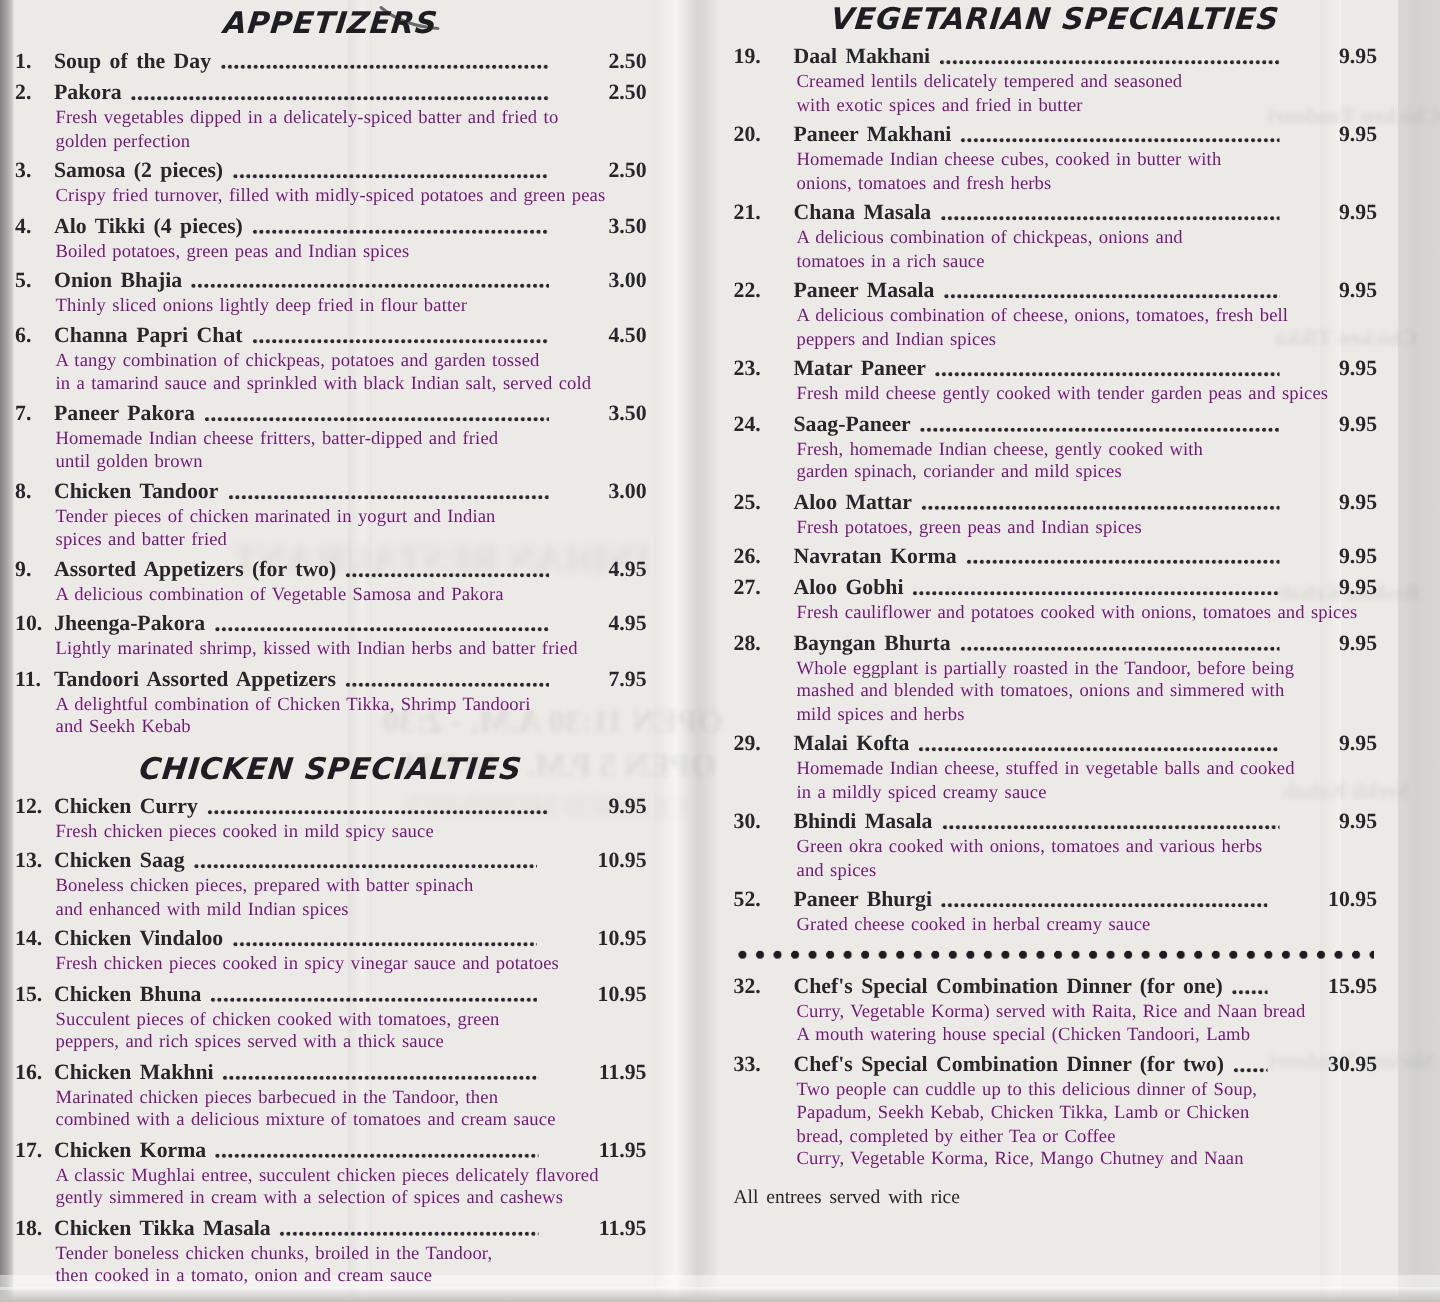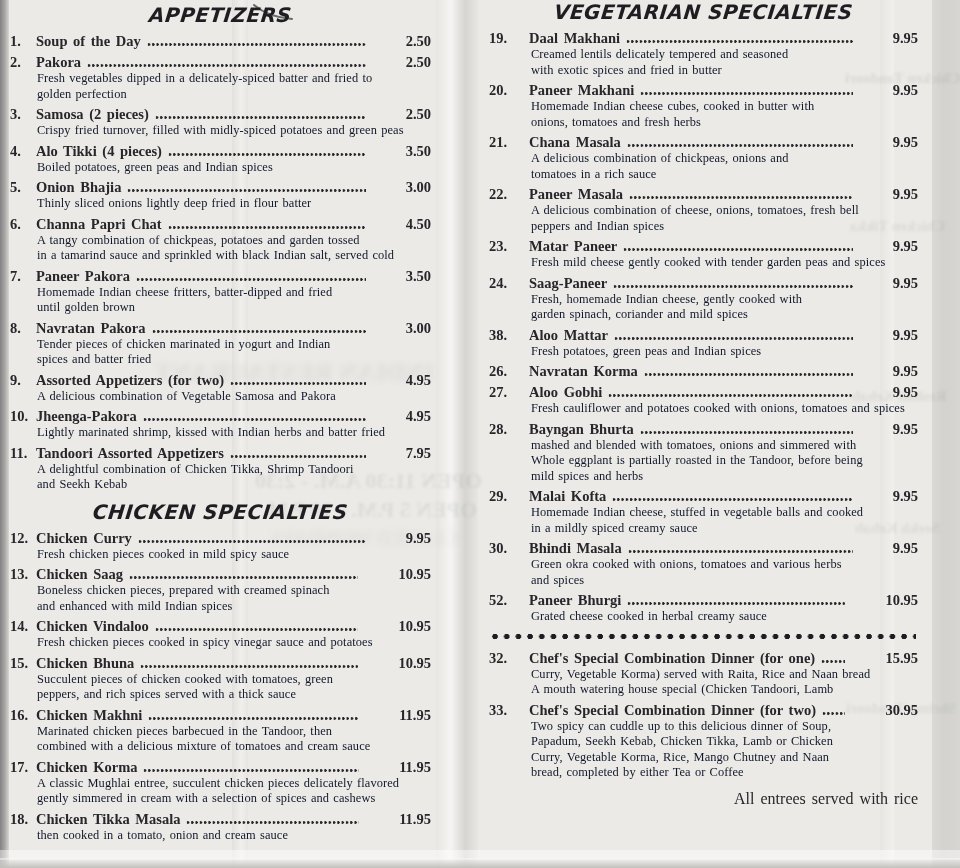--- a/index.html
+++ b/index.html
@@ -43,27 +43,27 @@
   .item-row{display:flex;align-items:baseline;font-size:14.5px;line-height:17px;font-weight:bold;word-spacing:2px;white-space:nowrap;}
   .num{flex:0 0 auto;min-width:26px;}
   .col-right .num{min-width:40px;}
   .name{flex:0 0 auto;}
   .leader{flex:1 1 auto;min-width:10px;height:5px;align-self:flex-end;margin:0 5px 3px 6px;
     background-image:radial-gradient(circle at 2px 2.5px,#26262b 1.15px,rgba(0,0,0,0) 1.5px);
     background-size:4.3px 5px;background-repeat:repeat-x;}
   .price{flex:0 0 auto;margin-left:35px;}
   .desc{padding-left:27px;}
   .col-right .desc{padding-left:42px;}
-  .desc-line{font-size:12.4px;line-height:15.5px;word-spacing:1px;white-space:nowrap;letter-spacing:0.1px;color:#0f172a;}
+  .desc-line{font-size:12.4px;line-height:15.5px;word-spacing:1px;white-space:nowrap;letter-spacing:0.1px;color:#701a75;}
 
   .dots-sep{height:9px;margin:7px 2px 9px 2px;
     background-image:radial-gradient(circle at 4px 4.5px,#1c1c21 2.5px,rgba(0,0,0,0) 2.9px);
     background-size:11.7px 9px;background-repeat:repeat-x;}
 
-  .footer-note{text-align:right;font-size:16px;margin-top:9px;word-spacing:2px;}
+  .footer-note{text-align:left;font-size:13px;margin-top:9px;word-spacing:2px;}
 
   
   .ghost{position:absolute;white-space:nowrap;color:#6f7d78;filter:blur(1.6px);
     transform:scaleX(-1);font-weight:bold;pointer-events:none;}
   .ghost.big{filter:blur(3px);}
 
   .pen-mark{position:absolute;left:252px;top:1px;pointer-events:none;}
 </style>
 </head>
 <body>
@@ -169,21 +169,21 @@
             <span class="price">3.50</span>
           </div>
           <div class="desc">
             <div class="desc-line">Homemade Indian cheese fritters, batter-dipped and fried</div>
             <div class="desc-line">until golden brown</div>
           </div>
         </div>
         <div class="item">
           <div class="item-row">
             <span class="num">8.</span>
-            <span class="name">Navratan Pakora</span>
+            <span class="name">Chicken Tandoor</span>
             <span class="leader"></span>
             <span class="price">3.00</span>
           </div>
           <div class="desc">
             <div class="desc-line">Tender pieces of chicken marinated in yogurt and Indian</div>
             <div class="desc-line">spices and batter fried</div>
           </div>
         </div>
         <div class="item">
           <div class="item-row">
@@ -234,21 +234,21 @@
           </div>
         </div>
         <div class="item">
           <div class="item-row">
             <span class="num">13.</span>
             <span class="name">Chicken Saag</span>
             <span class="leader"></span>
             <span class="price">10.95</span>
           </div>
           <div class="desc">
-            <div class="desc-line">Boneless chicken pieces, prepared with creamed spinach</div>
+            <div class="desc-line">Boneless chicken pieces, prepared with batter spinach</div>
             <div class="desc-line">and enhanced with mild Indian spices</div>
           </div>
         </div>
         <div class="item">
           <div class="item-row">
             <span class="num">14.</span>
             <span class="name">Chicken Vindaloo</span>
             <span class="leader"></span>
             <span class="price">10.95</span>
           </div>
@@ -293,20 +293,21 @@
           </div>
         </div>
         <div class="item">
           <div class="item-row">
             <span class="num">18.</span>
             <span class="name">Chicken Tikka Masala</span>
             <span class="leader"></span>
             <span class="price">11.95</span>
           </div>
           <div class="desc">
+            <div class="desc-line">Tender boneless chicken chunks, broiled in the Tandoor,</div>
             <div class="desc-line">then cooked in a tomato, onion and cream sauce</div>
           </div>
         </div>
       </div>
     </div>
   <div class="col col-right" id="col-right">
       <div class="section">
         <h2 class="section-title">VEGETARIAN SPECIALTIES</h2>
         <div class="item">
           <div class="item-row">
@@ -374,21 +375,21 @@
             <span class="leader"></span>
             <span class="price">9.95</span>
           </div>
           <div class="desc">
             <div class="desc-line">Fresh, homemade Indian cheese, gently cooked with</div>
             <div class="desc-line">garden spinach, coriander and mild spices</div>
           </div>
         </div>
         <div class="item">
           <div class="item-row">
-            <span class="num">38.</span>
+            <span class="num">25.</span>
             <span class="name">Aloo Mattar</span>
             <span class="leader"></span>
             <span class="price">9.95</span>
           </div>
           <div class="desc">
             <div class="desc-line">Fresh potatoes, green peas and Indian spices</div>
           </div>
         </div>
         <div class="item">
           <div class="item-row">
@@ -410,22 +411,22 @@
           </div>
         </div>
         <div class="item">
           <div class="item-row">
             <span class="num">28.</span>
             <span class="name">Bayngan Bhurta</span>
             <span class="leader"></span>
             <span class="price">9.95</span>
           </div>
           <div class="desc">
+            <div class="desc-line">Whole eggplant is partially roasted in the Tandoor, before being</div>
             <div class="desc-line">mashed and blended with tomatoes, onions and simmered with</div>
-            <div class="desc-line">Whole eggplant is partially roasted in the Tandoor, before being</div>
             <div class="desc-line">mild spices and herbs</div>
           </div>
         </div>
         <div class="item">
           <div class="item-row">
             <span class="num">29.</span>
             <span class="name">Malai Kofta</span>
             <span class="leader"></span>
             <span class="price">9.95</span>
           </div>
@@ -471,22 +472,22 @@
           </div>
         </div>
         <div class="item">
           <div class="item-row">
             <span class="num">33.</span>
             <span class="name">Chef's Special Combination Dinner (for two)</span>
             <span class="leader"></span>
             <span class="price">30.95</span>
           </div>
           <div class="desc">
-            <div class="desc-line">Two spicy can cuddle up to this delicious dinner of Soup,</div>
+            <div class="desc-line">Two people can cuddle up to this delicious dinner of Soup,</div>
             <div class="desc-line">Papadum, Seekh Kebab, Chicken Tikka, Lamb or Chicken</div>
+            <div class="desc-line">bread, completed by either Tea or Coffee</div>
             <div class="desc-line">Curry, Vegetable Korma, Rice, Mango Chutney and Naan</div>
-            <div class="desc-line">bread, completed by either Tea or Coffee</div>
           </div>
         </div>
       </div>
       <div class="footer-note">All entrees served with rice</div>
     </div>
 </div>
 
 </body></html>

